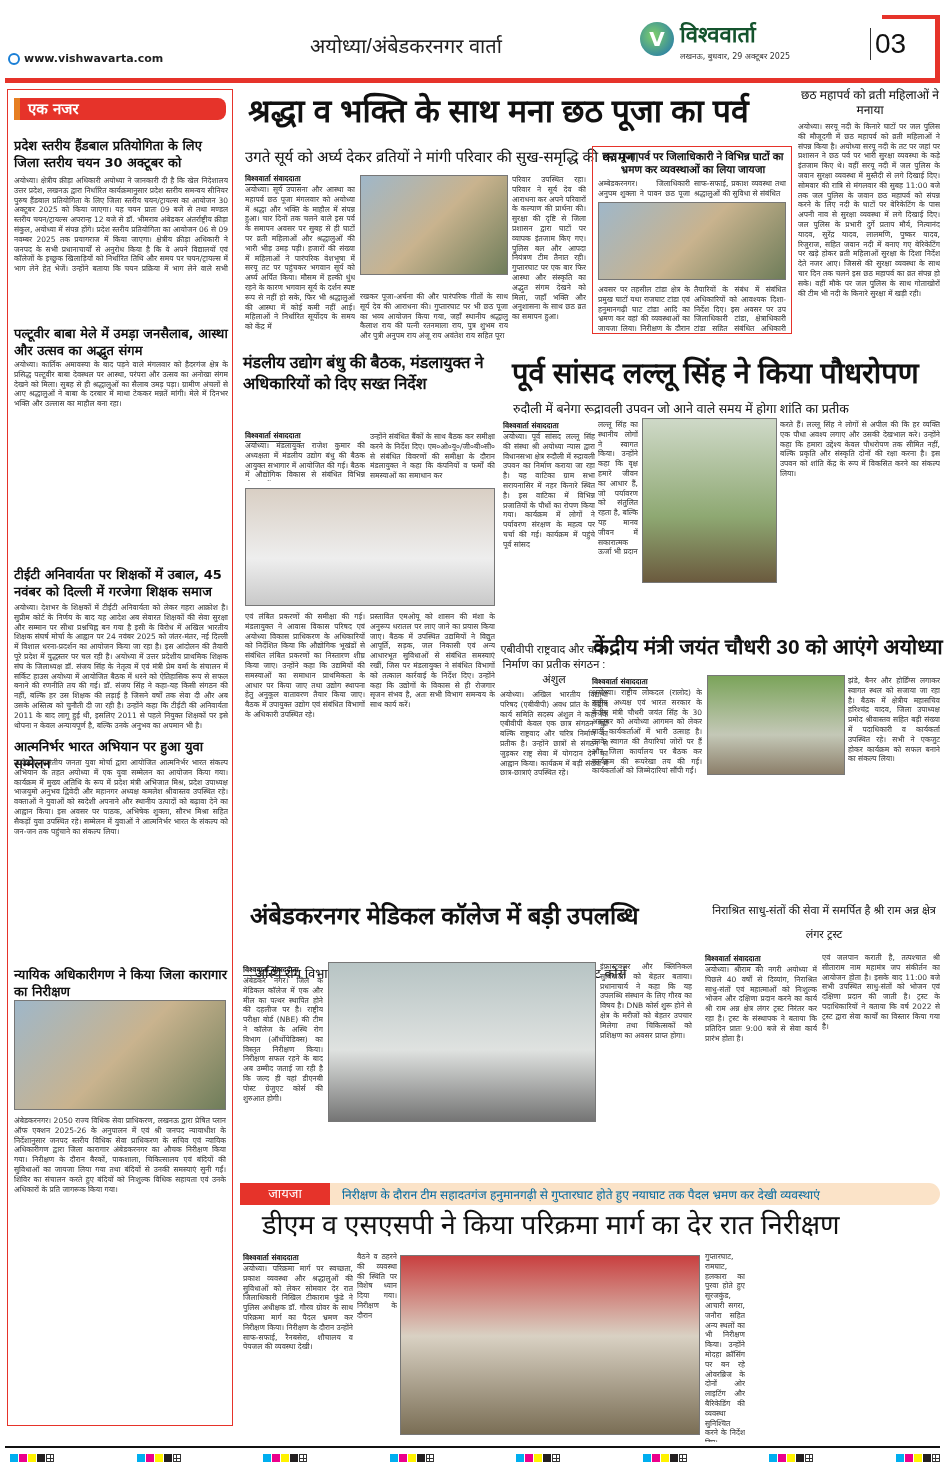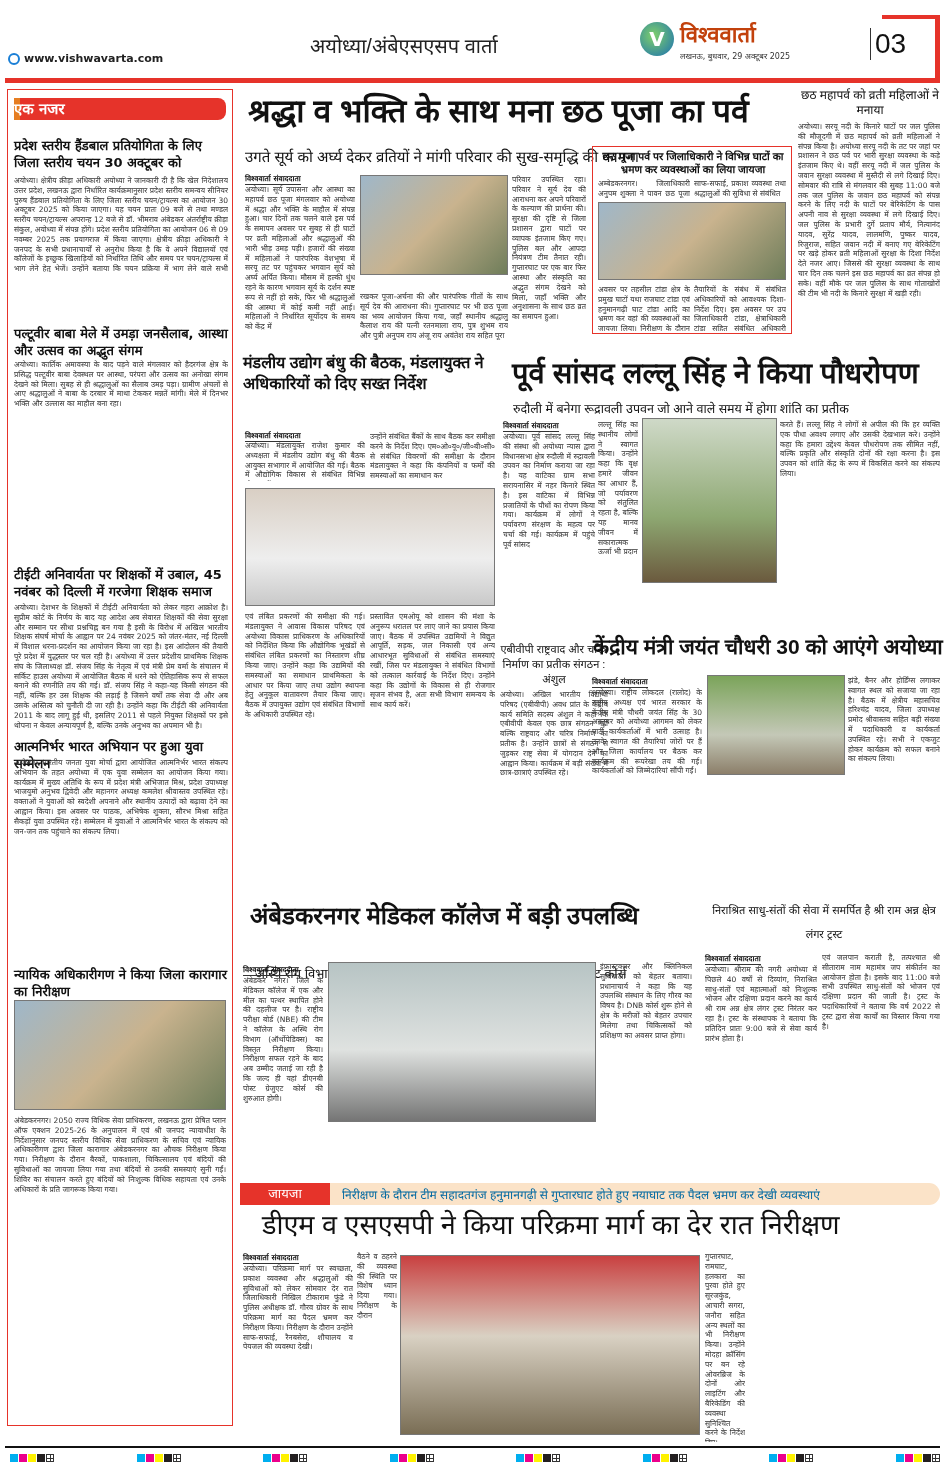--- a/index.html
+++ b/index.html
@@ -2,28 +2,28 @@
 <html><head>
 <meta charset="utf-8">
 <style>
 *{box-sizing:border-box;margin:0;padding:0}
 body{width:945px;height:1474px;background:#fff;font-family:"DejaVu Sans",sans-serif;color:#111;position:relative;overflow:hidden}
 .abs{position:absolute}
 .hdr-url{left:8px;top:52px;font-size:11px;font-weight:bold;color:#222;display:flex;align-items:center;gap:4px}
 .ie{width:12px;height:12px;border-radius:50%;border:2px solid #1a7fd6;position:relative}
 .hdr-sec{left:310px;top:32px;font-size:20px;font-family:"Liberation Sans",sans-serif;color:#222}
 .logo{left:640px;top:22px;width:34px;height:34px;border-radius:50%;background:radial-gradient(circle at 40% 40%,#7fd06a,#1a6fb3);color:#fff;font-weight:bold;font-size:20px;text-align:center;line-height:34px}
-.brand{left:680px;top:18px;font-size:22px;font-weight:bold;color:#c2410c}
+.brand{left:680px;top:18px;font-size:22px;font-weight:bold;color:#14532d}
 .dateline{left:680px;top:50px;font-size:8px;color:#333}
 .pageno{left:870px;top:28px;font-size:28px;font-family:"Liberation Sans",sans-serif;color:#111;border-left:1px solid #333;padding-left:4px}
 .redbar-r{left:935px;top:15px;width:5px;height:66px;background:#e6332a}
 .redbar-rt{left:882px;top:15px;width:58px;height:4px;background:#e6332a}
 .redline{left:5px;top:78px;width:935px;height:5px;background:#e6332a}
 .leftcol{left:7px;top:89px;width:226px;height:1337px;border:1px solid #e6332a}
-.eknajar{left:14px;top:98px;width:212px;height:22px;background:linear-gradient(90deg,#e67e22 0 6px,#e6332a 6px);border-radius:0 8px 8px 0;color:#fff;font-weight:bold;font-size:15px;line-height:22px}
+.eknajar{left:14px;top:98px;width:212px;height:22px;background:linear-gradient(90deg,#e67e22 0 6px,#e6332a 6px);border-radius:0 8px 8px 0;color:#fff;font-weight:bold;font-size:15px;padding-left:14px;line-height:22px}
 .lh{font-weight:bold;font-size:13px;line-height:17px;color:#111}
 .body{font-size:7.5px;line-height:9.8px;color:#333;text-align:justify;overflow:hidden}
 .big{font-family:"Liberation Sans",sans-serif;font-weight:bold;color:#111;white-space:nowrap}
 .sub{font-family:"Liberation Sans",sans-serif;color:#111;white-space:nowrap}
 .byline{font-size:7.5px;font-weight:bold;border-bottom:1px solid #333;display:inline-block;padding-bottom:1px}
 .photo{background:linear-gradient(135deg,#9fb7c9,#c9b38e 50%,#6f7d5a);border:1px solid #777}
 .box{border:1px solid #e6332a}
 .jayza-bar{left:240px;top:1183px;width:700px;height:22px;background:#fbe3c8;border-radius:0 11px 11px 0}
 .jayza-tag{left:240px;top:1183px;width:90px;height:22px;background:#e6332a;color:#fff;font-size:13px;text-align:center;line-height:22px}
 .jayza-txt{left:342px;top:1186px;font-size:12px;font-family:"Liberation Sans",sans-serif;color:#0369a1;white-space:nowrap}
@@ -33,21 +33,21 @@
 .sw{width:8px;height:8px}
 .cross{width:8px;height:8px;border:1px solid #333;background:linear-gradient(#333,#333) center/1px 100% no-repeat,linear-gradient(#333,#333) center/100% 1px no-repeat}
 </style>
 </head>
 <body>
 
 <div class="abs hdr-url">
     <span class="ie"></span>
     <span>www.vishwavarta.com</span>
   </div>
-<div class="abs hdr-sec">अयोध्या/अंबेएसएसप वार्ता</div>
+<div class="abs hdr-sec">अयोध्या/अंबेडकरनगर वार्ता</div>
 <div class="abs logo">V</div>
 <div class="abs brand">विश्ववार्ता</div>
 <div class="abs dateline">लखनऊ, बुधवार, 29 अक्टूबर 2025</div>
 <div class="abs pageno">03</div>
 <div class="abs redbar-r"></div>
 <div class="abs redbar-rt"></div>
 <div class="abs redline"></div>
 
 <div class="abs leftcol"></div>
 <div class="abs eknajar">एक नजर</div>

